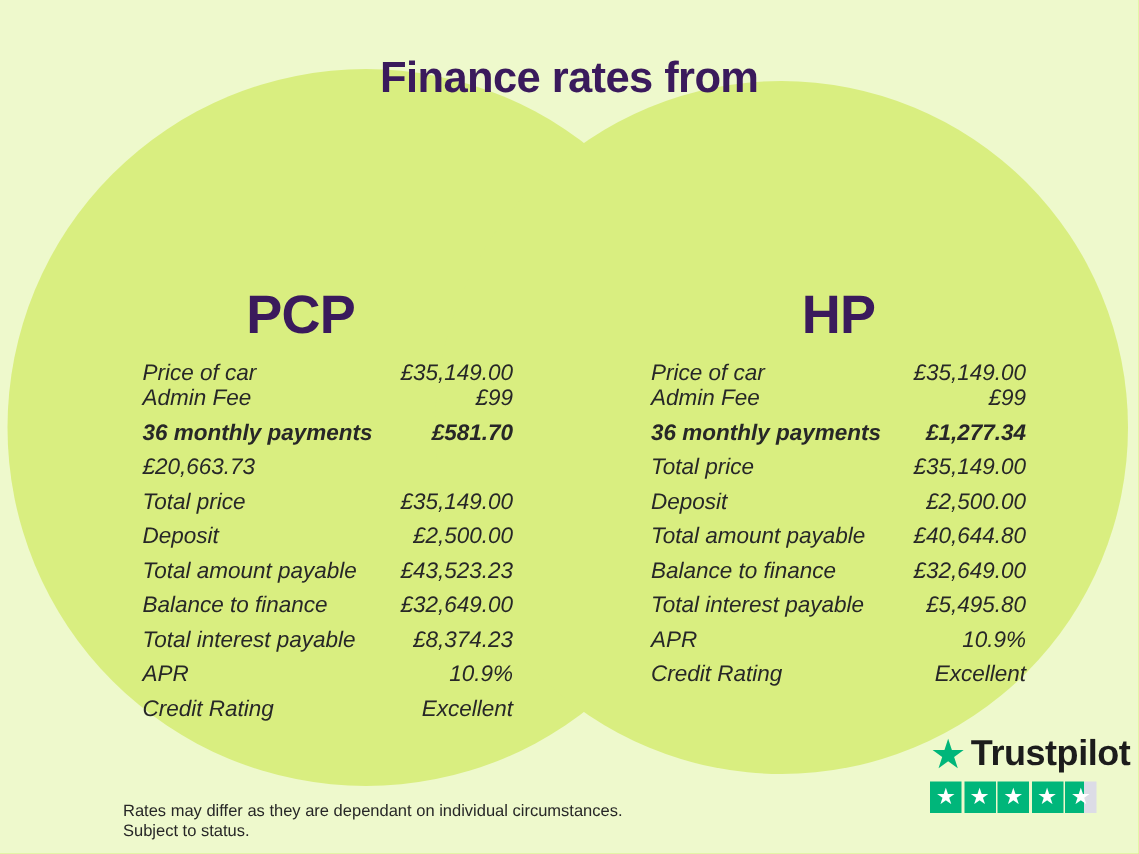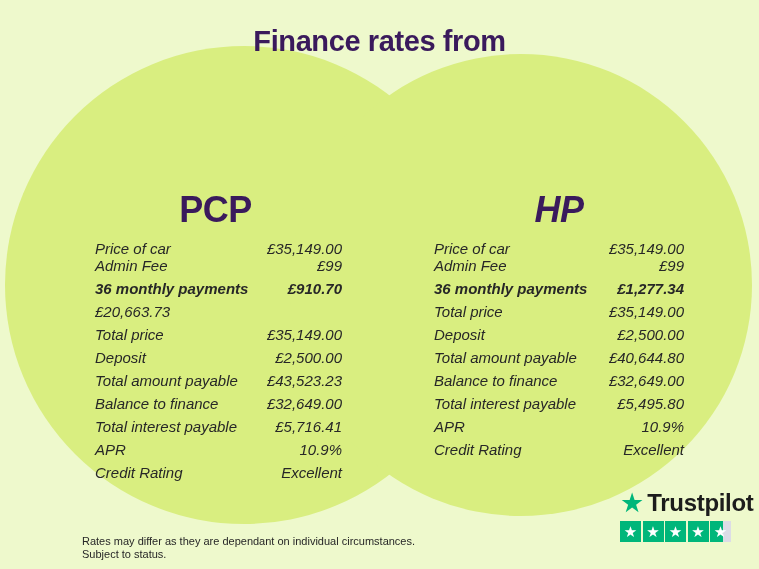--- a/index.html
+++ b/index.html
@@ -24,21 +24,21 @@
     position: absolute;
     border-radius: 50%;
     background: var(--circle);
     z-index: 0;
   }
   .circle.left  { left: 5px;   top: 46px; width: 478px; height: 478px; }
   .circle.right { left: 290px; top: 54px; width: 462px; height: 462px; }
 
   .header {
     position: absolute;
-    top: 24px; left: 0; right: 0;
+    top: 35px; left: 0; right: 0;
     text-align: center;
     z-index: 2;
   }
   .title {
     font-size: 29px;
     font-weight: 700;
     letter-spacing: -0.4px;
     color: var(--heading);
     line-height: 1.2;
   }
@@ -71,22 +71,22 @@
 
   .th {
     position: absolute;
     z-index: 2;
     text-align: center;
     font-size: 36px;
     font-weight: 700;
     letter-spacing: -0.5px;
     color: var(--heading);
   }
-  .th-pcp { left: 92px;  top: 189px; width: 247px; }
-  .th-hp  { left: 434px; top: 189px; width: 250px; font-style: italic; }
+  .th-pcp { left: 77px;  top: 189px; width: 247px; }
+  .th-hp  { left: 434px; top: 189px; width: 250px; }
 
   .table {
     position: absolute;
     top: 240px;
     z-index: 2;
   }
   .table.pcp { left: 95px;  width: 247px; }
   .table.hp  { left: 434px; width: 250px; }
   .trow {
     display: flex;
@@ -174,21 +174,21 @@
     <div class="trow">
       <span class="tlabel">Price of car</span>
       <span class="tvalue">£35,149.00</span>
     </div>
     <div class="trow">
       <span class="tlabel">Admin Fee</span>
       <span class="tvalue">£99</span>
     </div>
     <div class="trow spaced bold">
       <span class="tlabel">36 monthly payments</span>
-      <span class="tvalue">£910.70</span>
+      <span class="tvalue">£581.70</span>
     </div>
     <div class="trow spaced">
       <span class="tvalue">£20,663.73</span>
     </div>
     <div class="trow spaced">
       <span class="tlabel">Total price</span>
       <span class="tvalue">£35,149.00</span>
     </div>
     <div class="trow spaced">
       <span class="tlabel">Deposit</span>
@@ -197,21 +197,21 @@
     <div class="trow spaced">
       <span class="tlabel">Total amount payable</span>
       <span class="tvalue">£43,523.23</span>
     </div>
     <div class="trow spaced">
       <span class="tlabel">Balance to finance</span>
       <span class="tvalue">£32,649.00</span>
     </div>
     <div class="trow spaced">
       <span class="tlabel">Total interest payable</span>
-      <span class="tvalue">£5,716.41</span>
+      <span class="tvalue">£8,374.23</span>
     </div>
     <div class="trow spaced">
       <span class="tlabel">APR</span>
       <span class="tvalue">10.9%</span>
     </div>
     <div class="trow spaced">
       <span class="tlabel">Credit Rating</span>
       <span class="tvalue">Excellent</span>
     </div>
   </div>

